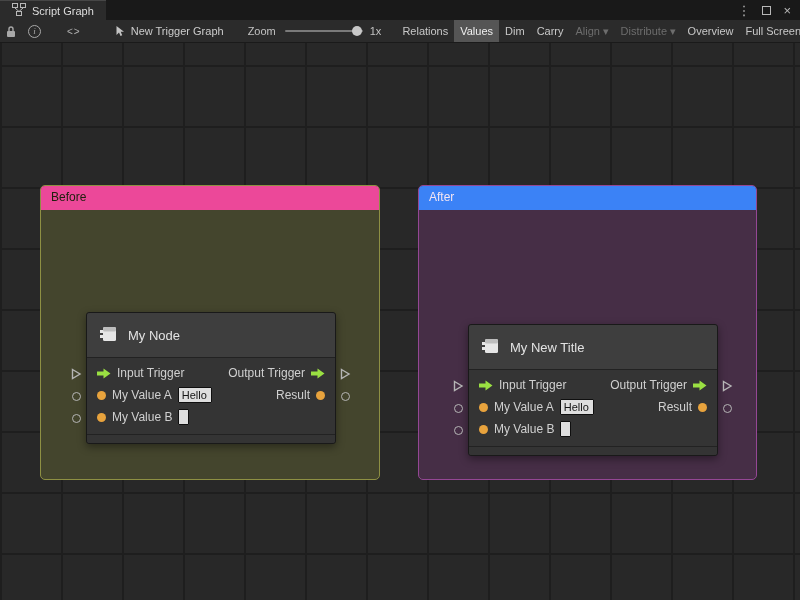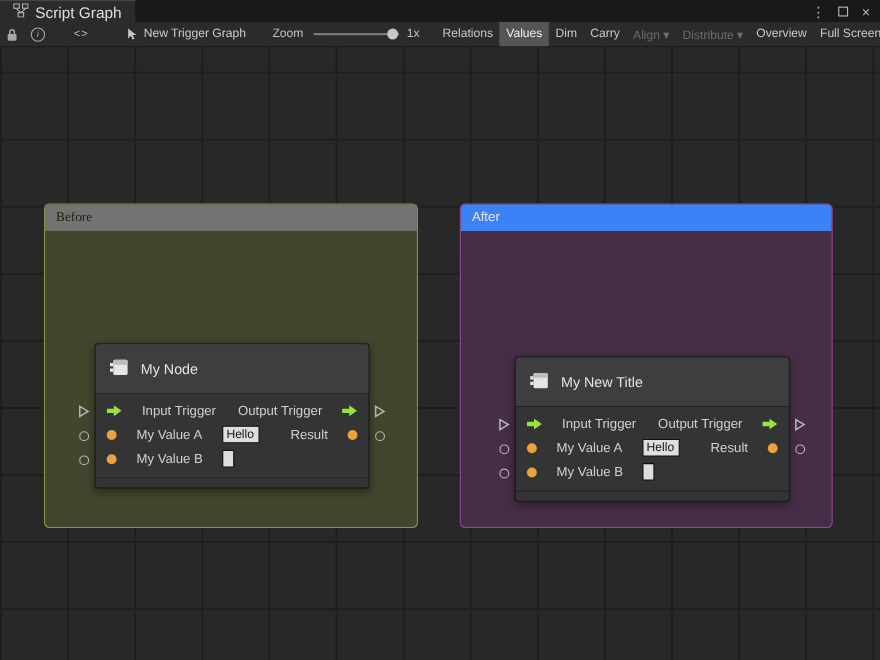--- a/index.html
+++ b/index.html
@@ -13,21 +13,21 @@
   }
   .app { width: 800px; height: 600px; display: flex; flex-direction: column; }
 
   
   .titlebar {
     height: 20px; background: #191919; display: flex; align-items: stretch;
     flex: 0 0 auto;
   }
   .tab {
     display: flex; align-items: center; gap: 6px; padding: 0 12px;
-    background: #2b2b2b; color: #dedede; font-size: 14px;
+    background: #2b2b2b; color: #dedede; font-size: 11px;
     border-top: 1px solid #464646;
   }
   .win-controls {
     margin-left: auto; display: flex; align-items: center; gap: 12px;
     padding: 0 9px; color: #b8b8b8; font-size: 13px;
   }
   .win-controls span { cursor: default; line-height: 1; }
   .sq-icon { width: 9px; height: 9px; border: 1px solid #b8b8b8; display: inline-block; }
 
   
@@ -66,42 +66,42 @@
     background-position: 0px 22px;
   }
 
   
   .group { position: absolute; border-radius: 5px; border: 1px solid; }
   .group-header {
     height: 24px; line-height: 23px; padding: 0 10px; font-size: 12px;
     border-radius: 4px 4px 0 0;
   }
   .g0 { left: 40px; top: 142px; width: 340px; height: 295px; background: #44452d; border-color: #8e9043; }
-  .g0 .group-header { background: #737373; color: #20210f; font-family: Liberation Serif, serif; }
+  .g0 .group-header { background: #ec4899; color: #20210f; }
   .g1 { left: 418px; top: 142px; width: 339px; height: 295px; background: #462e46; border-color: #944794; }
   .g1 .group-header { background: #3b82f6; color: #f2e4f2; }
 
   
   .node {
     position: absolute; width: 250px; background: #343434;
     border: 1px solid #191919; border-radius: 3px;
     box-shadow: 0 3px 8px rgba(0,0,0,0.4);
     margin-top: 28px;
   }
   .g0 .node { left: 45px; top: 98px; }
   .g1 .node { left: 49px; top: 110px; }
   .node-header {
     height: 45px; background: #3e3e3e; display: flex; align-items: center;
     gap: 9px; padding: 0 12px; border-bottom: 1px solid #222222;
     border-radius: 3px 3px 0 0;
   }
   .node-title { font-size: 13px; color: #e2e2e2; }
   .node-body { padding: 4px 0 6px; }
   .prow { height: 22px; display: flex; align-items: center; justify-content: space-between; padding: 0 10px; }
-  .pside { display: flex; align-items: center; gap: 18px; }
+  .pside { display: flex; align-items: center; gap: 6px; }
   .plabel { font-size: 12px; color: #d0d0d0; }
   .dot { width: 9px; height: 9px; border-radius: 50%; background: #e8a33d; }
   .arrow { display: flex; }
   .pfield {
     height: 16px; background: #dedede; border: 1px solid #0f0f0f; border-radius: 1px;
     color: #141414; font-size: 11px; padding: 0 3px; width: 34px;
     font-family: "Liberation Sans", sans-serif;
   }
   .pfield.small { width: 11px; padding: 0 1px; }
   .node-footer { height: 9px; background: #343434; border-top: 1px solid #222222; border-radius: 0 0 3px 3px; }

